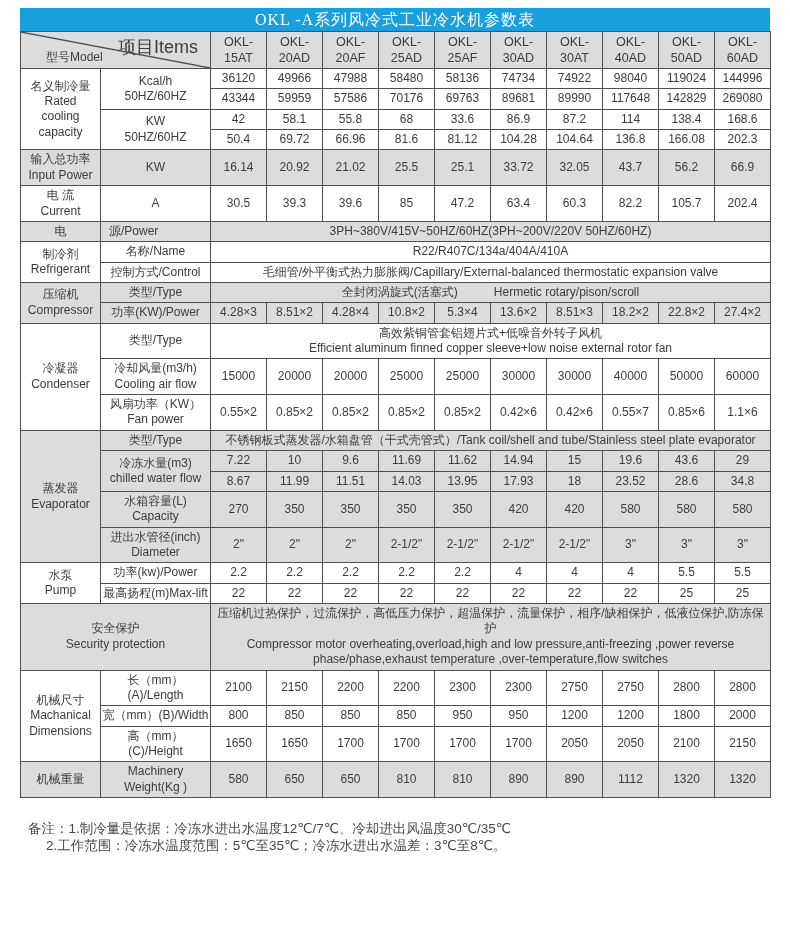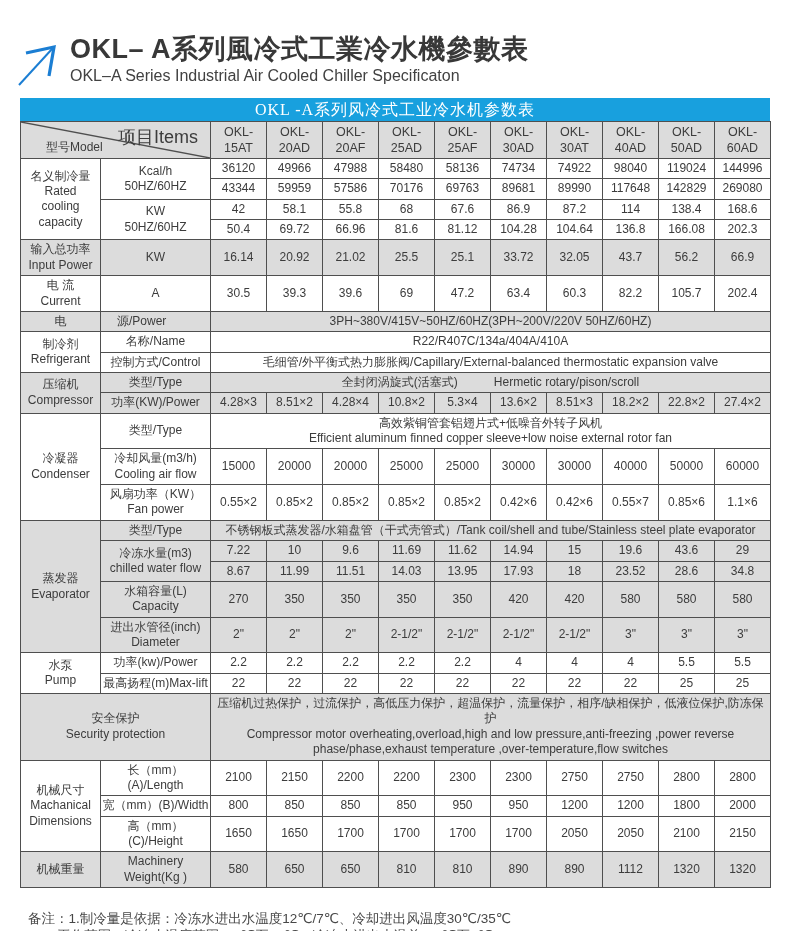--- a/index.html
+++ b/index.html
@@ -24,47 +24,37 @@
 
   
   .table-wrap{width:750px;margin:8px 0 0 20px;}
   .caption{background:var(--blue);color:#fff;text-align:center;font-size:16px;
            height:23px;line-height:23px;font-weight:500;letter-spacing:1px;font-family:Liberation Serif, serif;}
   table{border-collapse:collapse;table-layout:fixed;width:750px;font-size:12px;color:var(--text);}
   td{border:1px solid var(--border);text-align:center;vertical-align:middle;
      padding:2px 1px;line-height:1.28;overflow:hidden;word-wrap:break-word;}
   td.shade{background:var(--shade);}
   td.span-cell{padding:2px 4px;}
-  td.item-left{text-align:left;padding-left:16px;}
+  td.item-left{text-align:left;padding-left:8px;}
   .head-row td{height:30px;font-size:12.5px;}
   .corner{position:relative;height:30px;}
   .corner svg{position:absolute;left:0;top:0;width:100%;height:100%;}
   .c-left{position:absolute;left:9px;bottom:3px;font-size:12px;margin-left:16px;}
   .c-right{position:absolute;right:12px;top:4px;font-size:18px;}
   .v-cell{height:18px;}
 
   
   .notes{margin:22px 0 0 28px;font-size:13.5px;color:#474747;line-height:17px;}
   .note-line{white-space:pre;}
 </style>
 </head>
 <body>
 
 <div class="page">
 
-  <div class="hdr">
-    <svg class="logo" viewBox="0 0 48 52">
-      <polyline points="12,17 40,11 35,40" fill="none" stroke="#1b7ed3" stroke-width="3.2" stroke-linejoin="miter"></polyline>
-      <line x1="5" y1="49" x2="38" y2="13" stroke="#1b7ed3" stroke-width="2"></line>
-    </svg>
-    <div class="titles">
-      <div class="title-zh">OKL– A系列風冷式工業冷水機參數表</div>
-      <div class="title-en">OKL–A Series Industrial Air Cooled Chiller Specificaton</div>
-    </div>
-  </div>
 
   <div class="table-wrap">
     <div class="caption">OKL -A系列风冷式工业冷水机参数表</div>
     <div id="spec-table-container">
         <table>
           <colgroup>
             <col style="width:80px">
             <col style="width:110px">
             <col style="width:56px">
             <col style="width:56px">
@@ -122,21 +112,21 @@
               <td class="v-cell">117648</td>
               <td class="v-cell">142829</td>
               <td class="v-cell">269080</td>
             </tr>
             <tr>
               <td rowspan="2" class="item">KW<br>50HZ/60HZ</td>
               <td class="v-cell">42</td>
               <td class="v-cell">58.1</td>
               <td class="v-cell">55.8</td>
               <td class="v-cell">68</td>
-              <td class="v-cell">67.6</td>
+              <td class="v-cell">33.6</td>
               <td class="v-cell">86.9</td>
               <td class="v-cell">87.2</td>
               <td class="v-cell">114</td>
               <td class="v-cell">138.4</td>
               <td class="v-cell">168.6</td>
             </tr>
             <tr>
               <td class="v-cell">50.4</td>
               <td class="v-cell">69.72</td>
               <td class="v-cell">66.96</td>
@@ -161,21 +151,21 @@
               <td class="v-cell shade">43.7</td>
               <td class="v-cell shade">56.2</td>
               <td class="v-cell shade">66.9</td>
             </tr>
             <tr>
               <td rowspan="1" class="sec-label">电 流<br>Current</td>
               <td class="item">A</td>
               <td class="v-cell">30.5</td>
               <td class="v-cell">39.3</td>
               <td class="v-cell">39.6</td>
-              <td class="v-cell">69</td>
+              <td class="v-cell">85</td>
               <td class="v-cell">47.2</td>
               <td class="v-cell">63.4</td>
               <td class="v-cell">60.3</td>
               <td class="v-cell">82.2</td>
               <td class="v-cell">105.7</td>
               <td class="v-cell">202.4</td>
             </tr>
             <tr>
               <td rowspan="1" class="sec-label shade">电</td>
               <td class="item shade item-left">源/Power</td>

